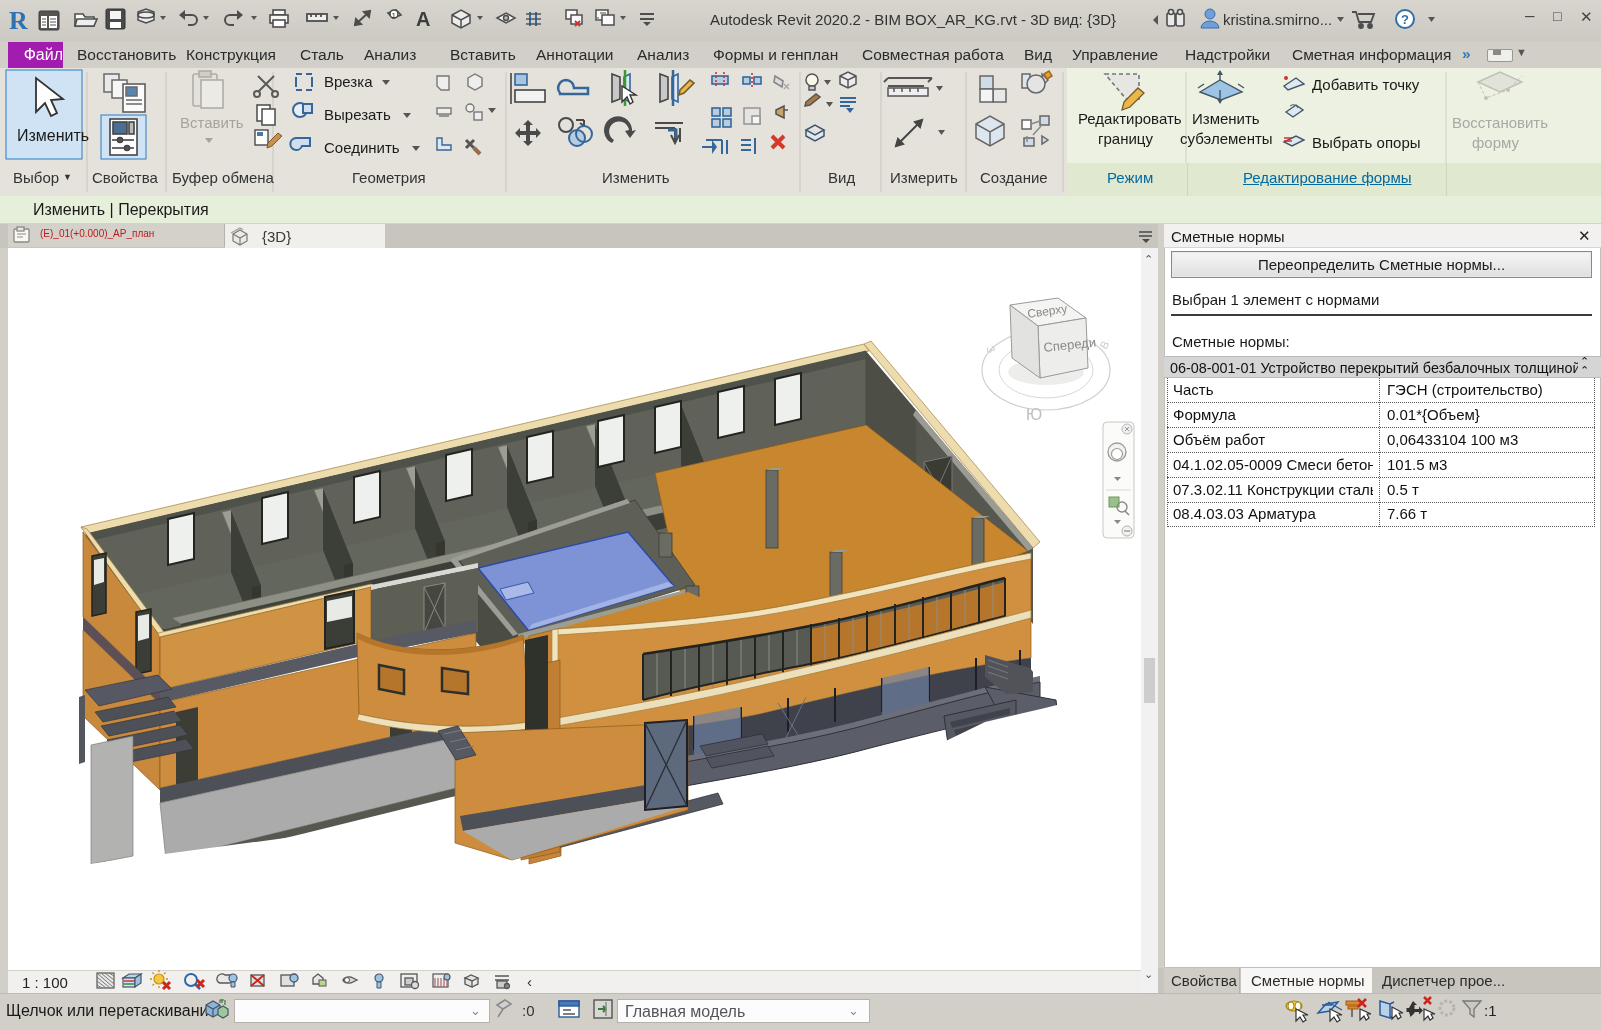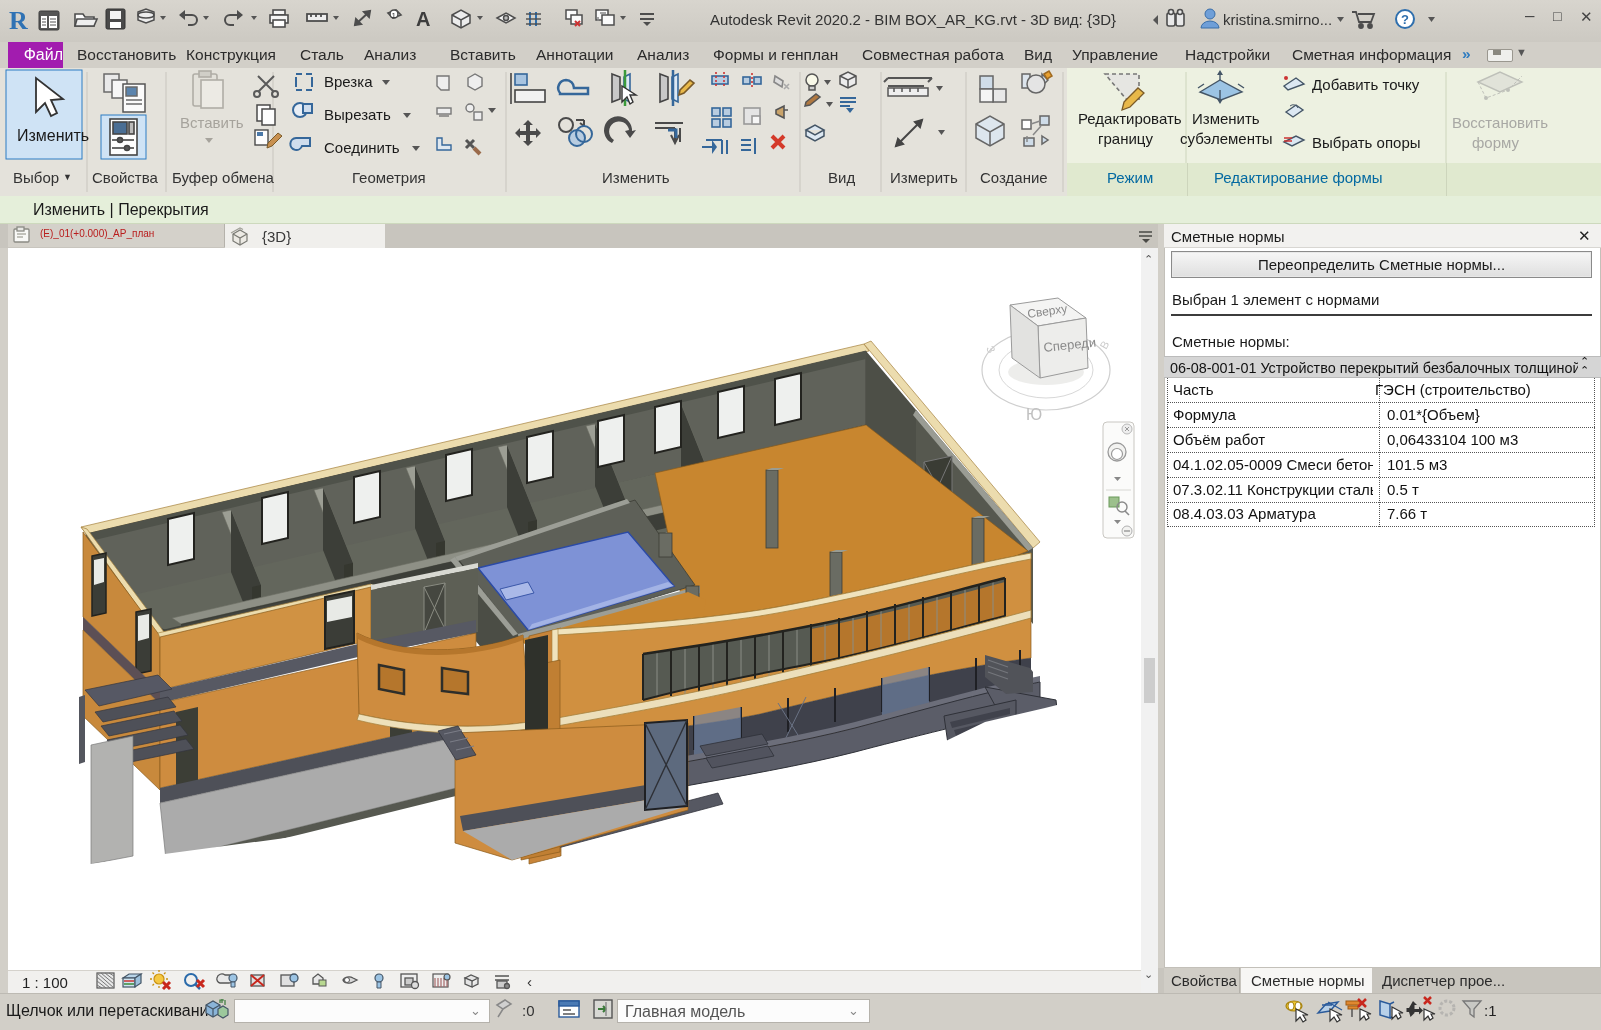--- a/index.html
+++ b/index.html
@@ -409,21 +409,21 @@
   <span class="abs" style="left:92px;top:3px;">Свойства</span>
   <span class="abs" style="left:172px;top:3px;">Буфер обмена</span>
   <span class="abs" style="left:352px;top:3px;">Геометрия</span>
   <span class="abs" style="left:602px;top:3px;">Изменить</span>
   <span class="abs" style="left:828px;top:3px;">Вид</span>
   <span class="abs" style="left:890px;top:3px;">Измерить</span>
   <span class="abs" style="left:980px;top:3px;">Создание</span>
 </div>
 <div class="abs" style="left:1067px;top:95px;width:534px;height:33px;background:#e0e9cf;font-size:15px;color:#0369a1;">
   <span class="abs" style="left:40px;top:6px;">Режим</span>
-  <span class="abs" style="left:147px;top:6px;">Редактирование формы</span>
+  <span class="abs" style="left:176px;top:6px;text-decoration:underline;">Редактирование формы</span>
   <span class="abs" style="left:120px;top:0px;height:33px;border-left:1px solid #cdd5bc;"></span>
   <span class="abs" style="left:379px;top:0px;height:33px;border-left:1px solid #cdd5bc;"></span>
 </div>
 </div>
 
 <div class="abs" style="left:0;top:196px;width:1601px;height:28px;background:#e5efda;border-bottom:1px solid #cdd9bd;"></div>
 <div class="abs" style="left:33px;top:201px;font-size:16px;color:#1a1a1a;">Изменить | Перекрытия</div>
 
 <div class="abs" style="left:0;top:224px;width:1601px;height:24px;background:#c8c5be;"></div>
 <div class="abs" style="left:8px;top:224px;width:217px;height:23px;background:#d4d1ca;border-right:1px solid #b5b2ab;"></div>
@@ -790,21 +790,21 @@
 <div id="tbl" class="abs" style="left:1167px;top:378px;width:428px;height:149px;font-size:15px;color:#111;">
   <div class="abs" style="left:0;top:0;width:428px;height:149px;border-left:1px dotted #555;border-right:1px dotted #555;"></div>
   <div class="abs" style="left:212px;top:0;width:1px;height:149px;border-left:1px dotted #555;"></div>
   <div class="abs" style="left:0;top:24px;width:428px;border-top:1px dotted #555;"></div>
   <div class="abs" style="left:0;top:49px;width:428px;border-top:1px dotted #555;"></div>
   <div class="abs" style="left:0;top:74px;width:428px;border-top:1px dotted #555;"></div>
   <div class="abs" style="left:0;top:99px;width:428px;border-top:1px dotted #555;"></div>
   <div class="abs" style="left:0;top:124px;width:428px;border-top:1px dotted #555;"></div>
   <div class="abs" style="left:0;top:148px;width:428px;border-top:1px dotted #555;"></div>
   <div class="abs" style="left:6px;top:3px;white-space:nowrap;">Часть</div>
-  <div class="abs" style="left:208px;top:3px;white-space:nowrap;text-align:center;">ГЭСН (строительство)</div>
+  <div class="abs" style="left:220px;top:3px;white-space:nowrap;text-align:center;">ГЭСН (строительство)</div>
   <div class="abs" style="left:6px;top:28px;white-space:nowrap;">Формула</div>
   <div class="abs" style="left:220px;top:28px;white-space:nowrap;">0.01*{Объем}</div>
   <div class="abs" style="left:6px;top:53px;white-space:nowrap;">Объём работ</div>
   <div class="abs" style="left:220px;top:53px;white-space:nowrap;text-align:right;">0,06433104 100 м3</div>
   <div class="abs" style="left:6px;top:78px;white-space:nowrap;width:200px;overflow:hidden;">04.1.02.05-0009 Смеси бетонн...</div>
   <div class="abs" style="left:220px;top:78px;white-space:nowrap;">101.5 м3</div>
   <div class="abs" style="left:6px;top:103px;white-space:nowrap;width:200px;overflow:hidden;">07.3.02.11 Конструкции стальн...</div>
   <div class="abs" style="left:220px;top:103px;white-space:nowrap;">0.5 т</div>
   <div class="abs" style="left:6px;top:127px;white-space:nowrap;">08.4.03.03 Арматура</div>
   <div class="abs" style="left:220px;top:127px;white-space:nowrap;">7.66 т</div>

